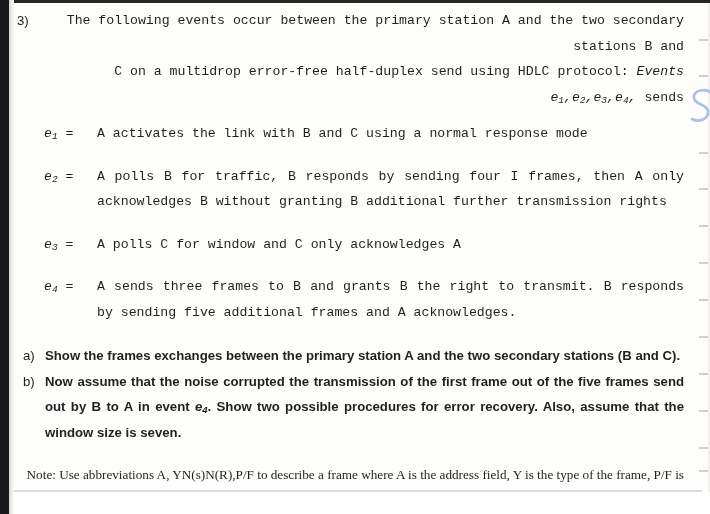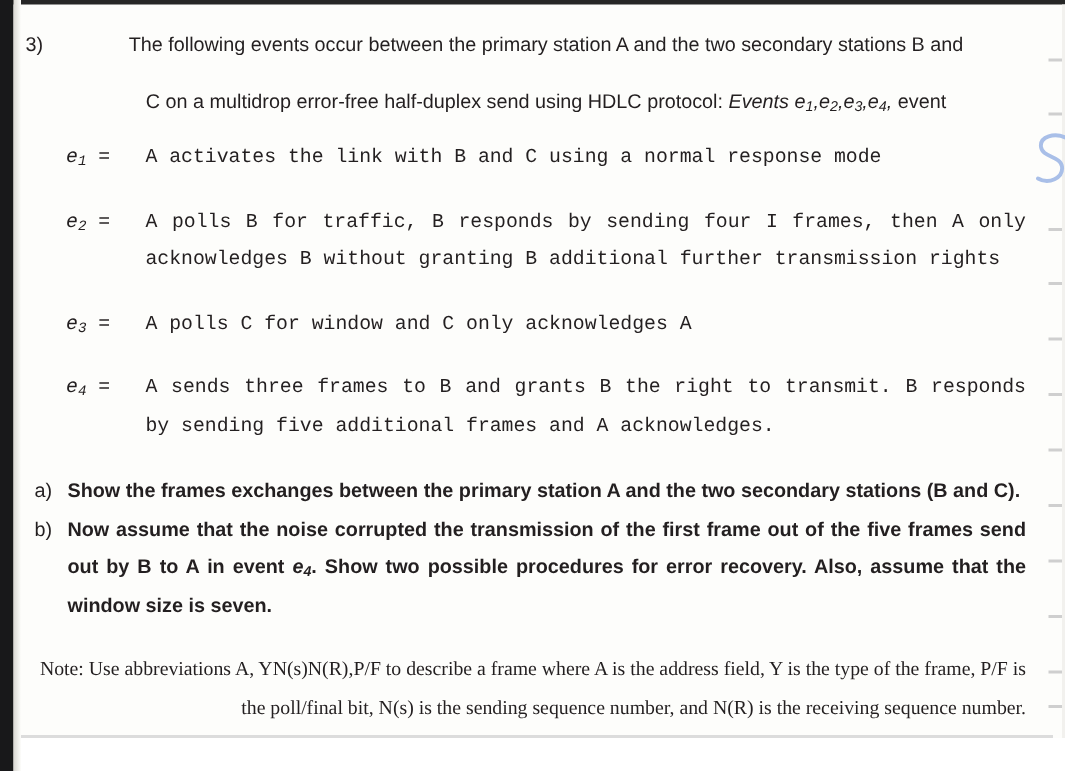--- a/index.html
+++ b/index.html
@@ -101,22 +101,23 @@
     padding-left: 30px;
     padding-right: 14px;
   }
   .intro .marker {
     position: absolute;
     left: 3px;
     top: 0;
     font-weight: 400;
   }
   .intro p {
-    margin: 12px;
-    text-align: center;
+    margin: 0;
+    text-align: right;
+    font-family: Liberation Mono, monospace;
   }
   .italic { font-style: italic; }
   sub {
     font-size: 0.72em;
     vertical-align: -0.22em;
     line-height: 0;
   }
 
   
   .events {
@@ -220,21 +221,21 @@
     <svg width="30" height="42" viewBox="0 0 30 42" aria-hidden="true">
       <path d="M22 6 C14 2, 4 5, 5 12 C6 19, 18 18, 19 25 C20 33, 10 37, 3 33" fill="none" stroke="#a9bfe8" stroke-width="2.6" stroke-linecap="round"></path>
     </svg>
   </div>
 
   <div class="content">
 
     <div class="intro">
       <span class="marker">3)</span>
       <p>The following events occur between the primary station A and the two secondary stations B and</p>
-      <p><span>C on a multidrop error-free half-duplex send using HDLC protocol: </span><span class="italic"><span>Events e</span><sub>1</sub><span>,e</span><sub>2</sub><span>,e</span><sub>3</sub><span>,e</span><sub>4</sub><span>,</span></span><span> event</span></p>
+      <p><span>C on a multidrop error-free half-duplex send using HDLC protocol: </span><span class="italic"><span>Events e</span><sub>1</sub><span>,e</span><sub>2</sub><span>,e</span><sub>3</sub><span>,e</span><sub>4</sub><span>,</span></span><span> sends</span></p>
     </div>
 
     <div class="events">
 
       <div class="event-row">
         <span class="ev-label"><span>e</span><sub>1</sub><span class="eq"> =</span></span>
         <span class="ev-text">A activates the link with B and C using a normal response mode</span>
       </div>
 
       <div class="event-row justified">

